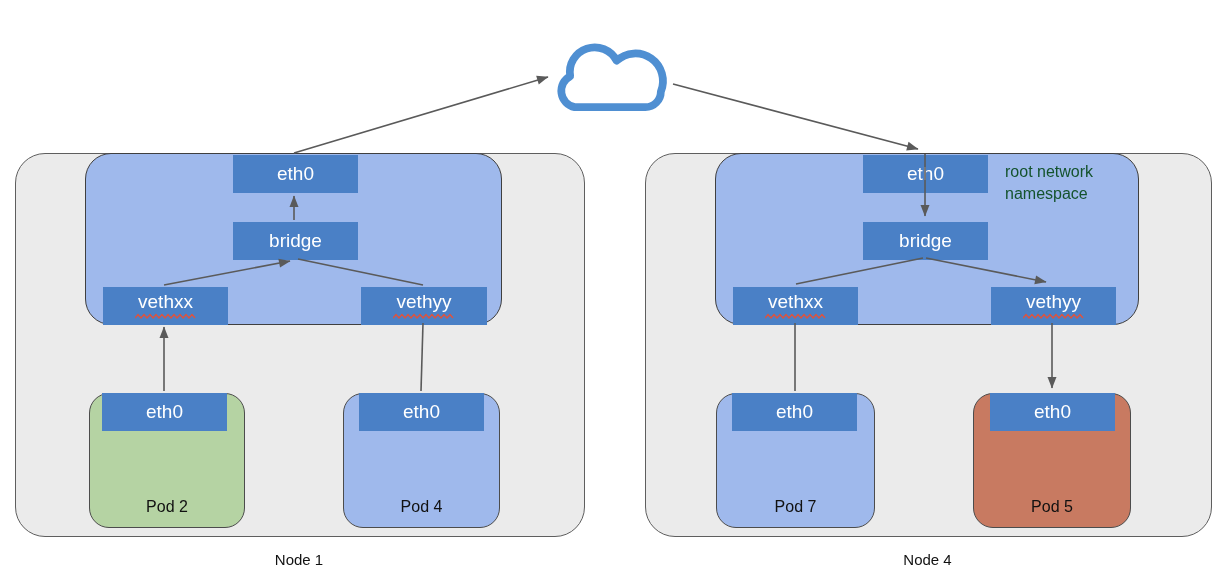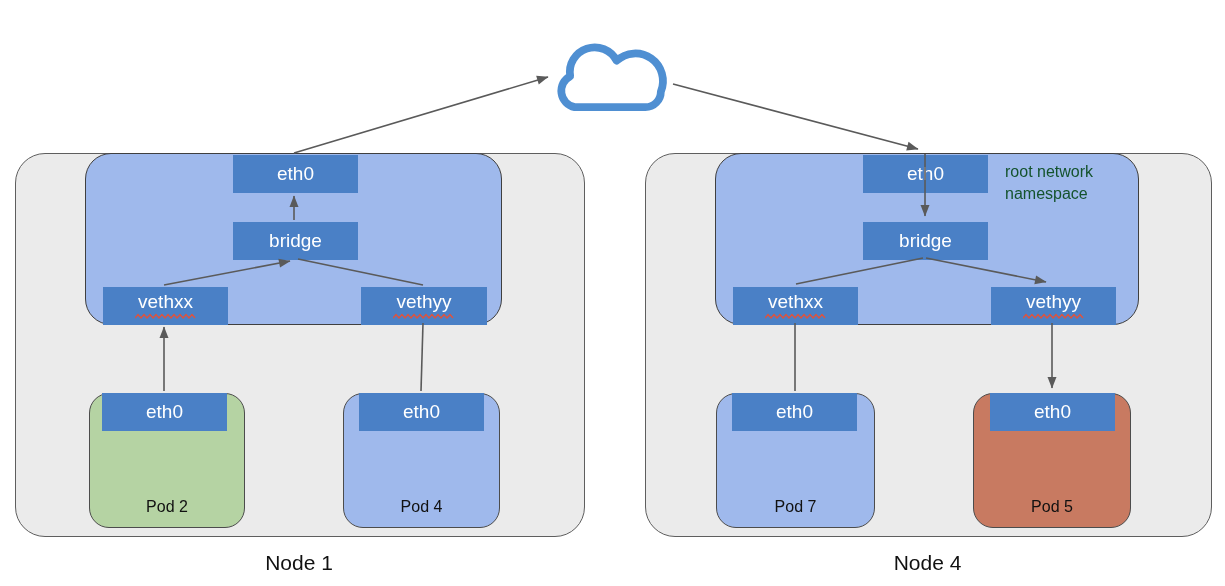--- a/index.html
+++ b/index.html
@@ -33,21 +33,21 @@
   .pod.blue{background:var(--pod_blue);}
   .pod.red{background:var(--pod_red);}
   .pod-label{
     position:absolute;bottom:11px;left:0;width:100%;text-align:center;
     font-size:16px;color:#111;
   }
   .annotation{
     position:absolute;font-size:16px;line-height:1.35;color:#14532d;
   }
   .node-label{
-    position:absolute;text-align:center;font-size:21px;color:#111;
+    position:absolute;text-align:center;font-size:15px;color:#111;
   }
   .cloud-svg{position:absolute;z-index:5;}
   .overlay{
     position:absolute;left:0;top:0;width:1225px;height:586px;
     z-index:10;pointer-events:none;
   }
   .overlay line{stroke:var(--arrow);stroke-width:1.6;}
 </style>
 </head>
 <body>

